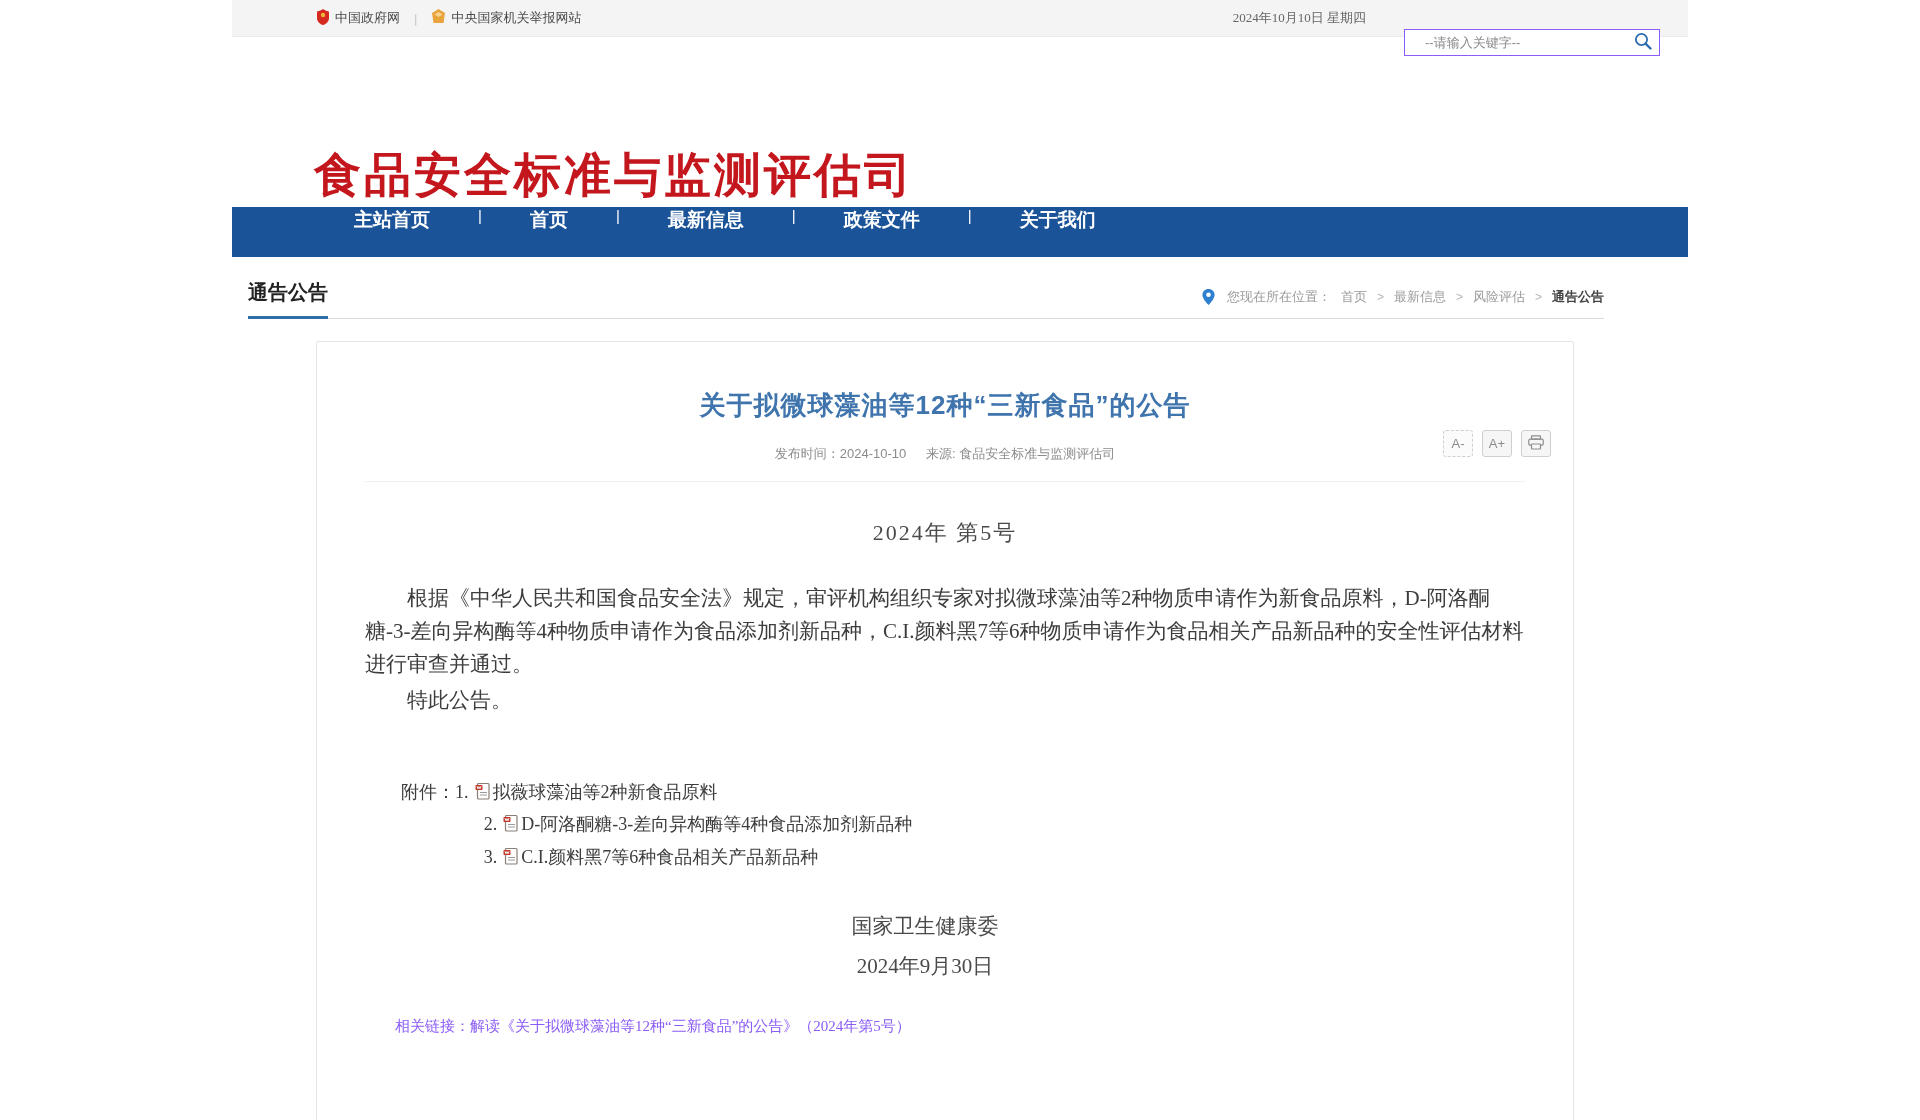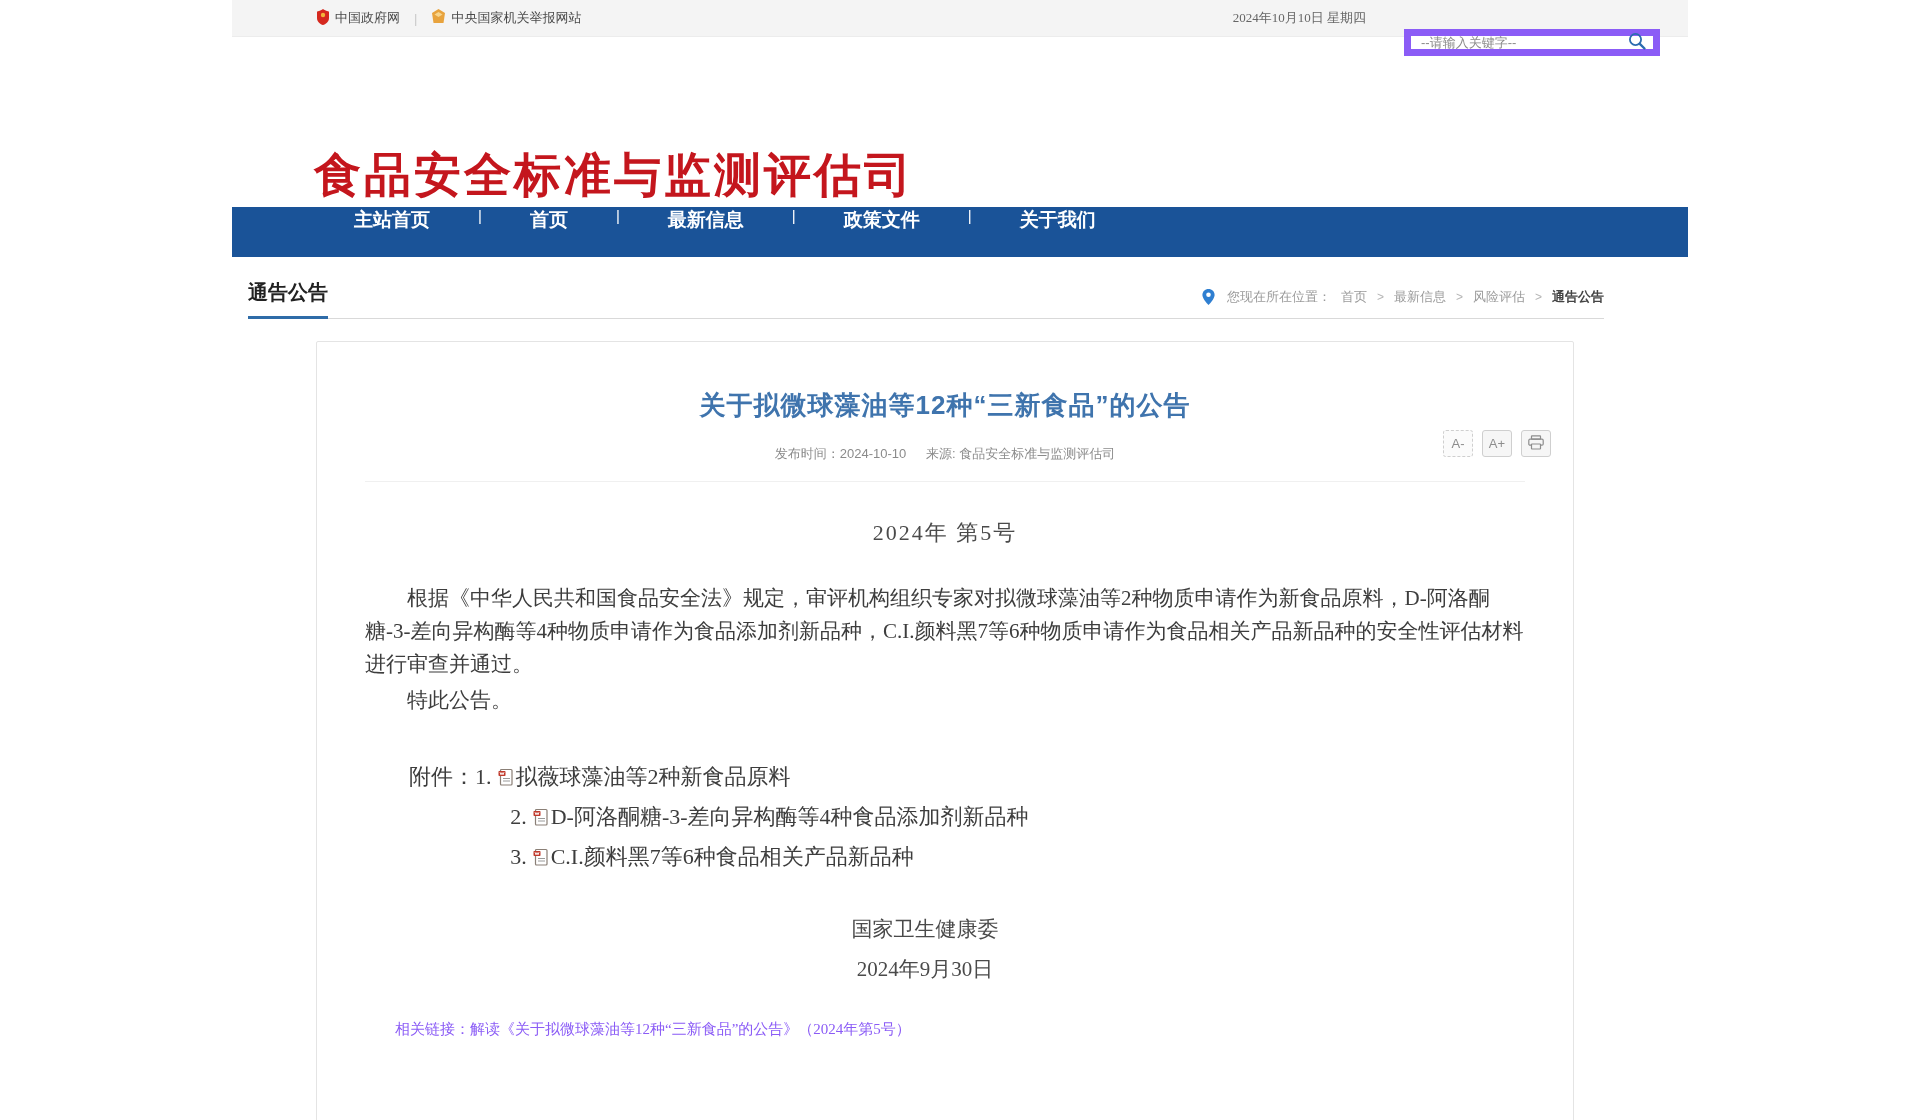--- a/index.html
+++ b/index.html
@@ -13,22 +13,22 @@
     height: 37px; background: #f4f4f4; border-bottom: 1px solid #ececec;
     display: flex; align-items: center; font-size: 13px; color: #555;
     padding: 0 28px 0 84px;
   }
   .topbar-left { display: flex; align-items: center; gap: 8px; }
   .topbar-link { display: flex; align-items: center; gap: 5px; color: #4a4a4a; cursor: pointer; }
   .topbar-sep { color: #c8c8c8; margin: 0 6px; }
   .topbar-right { margin-left: auto; display: flex; align-items: center; gap: 38px; }
   .topbar-date { color: #666; font-family: Liberation Serif, serif; }
   .searchbox {
-    width: 256px; height: 27px; background: #ffffff; border: 7px solid #8b5cf6;
-    display: flex; align-items: center; padding: 0 6px 0 10px; margin-top: 48px;
+    width: 256px; height: 27px; background: #ffffff; border: 1px solid #8b5cf6;
+    display: flex; align-items: center; padding: 0 6px 0 20px; margin-top: 48px;
   }
   .searchbox input {
     flex: 1; border: none; outline: none; font-size: 13px; color: #555;
     background: transparent; font-family: "Liberation Sans", sans-serif;
   }
   .searchbox input::placeholder { color: #8a8a8a; }
   .search-btn { background: none; border: none; cursor: pointer; display: flex; align-items: center; padding: 0; }
 
   
   .masthead { height: 170px; background: #ffffff; display: flex; align-items: flex-end; padding-left: 82px; }
@@ -89,21 +89,21 @@
   .tool-btn.dashed { border-style: dashed; background: #fbfbfb; }
 
   .doc-serif { font-family: "Liberation Serif", "DejaVu Serif", serif; }
 
   .doc-number { text-align: center; margin-top: 36px; font-size: 22px; color: #4a4a4a; letter-spacing: 2px; }
 
   .doc-body { margin-top: 34px; font-size: 21px; color: #3d3d3d; line-height: 1.58; }
   .doc-body p { text-indent: 2em; }
   .doc-body p + p { margin-top: 2px; }
 
-  .attachments { margin-top: 40px; font-size: 22px; color: #3d3d3d; margin-left: 2em; }
+  .attachments { margin-top: 59px; font-size: 18px; color: #3d3d3d; margin-left: 2em; }
   .attach-row { display: flex; align-items: baseline; line-height: 1.82; }
   .attach-label { white-space: nowrap; }
   .attach-num { white-space: nowrap; margin-right: 6px; }
   .attach-row.indent { margin-left: 4.6em; }
   .attach-link { cursor: pointer; color: #3d3d3d; display: inline-flex; align-items: baseline; gap: 3px; }
   .doc-icon { position: relative; top: 2px; display: inline-flex; }
 
   .signature { margin-top: 33px; text-align: center; padding-right: 40px; font-size: 21px; color: #4a4a4a; line-height: 1.9; }
 
   .related { margin-top: 30px; font-size: 15px; color: #8b5cf6; text-indent: 2em; }

